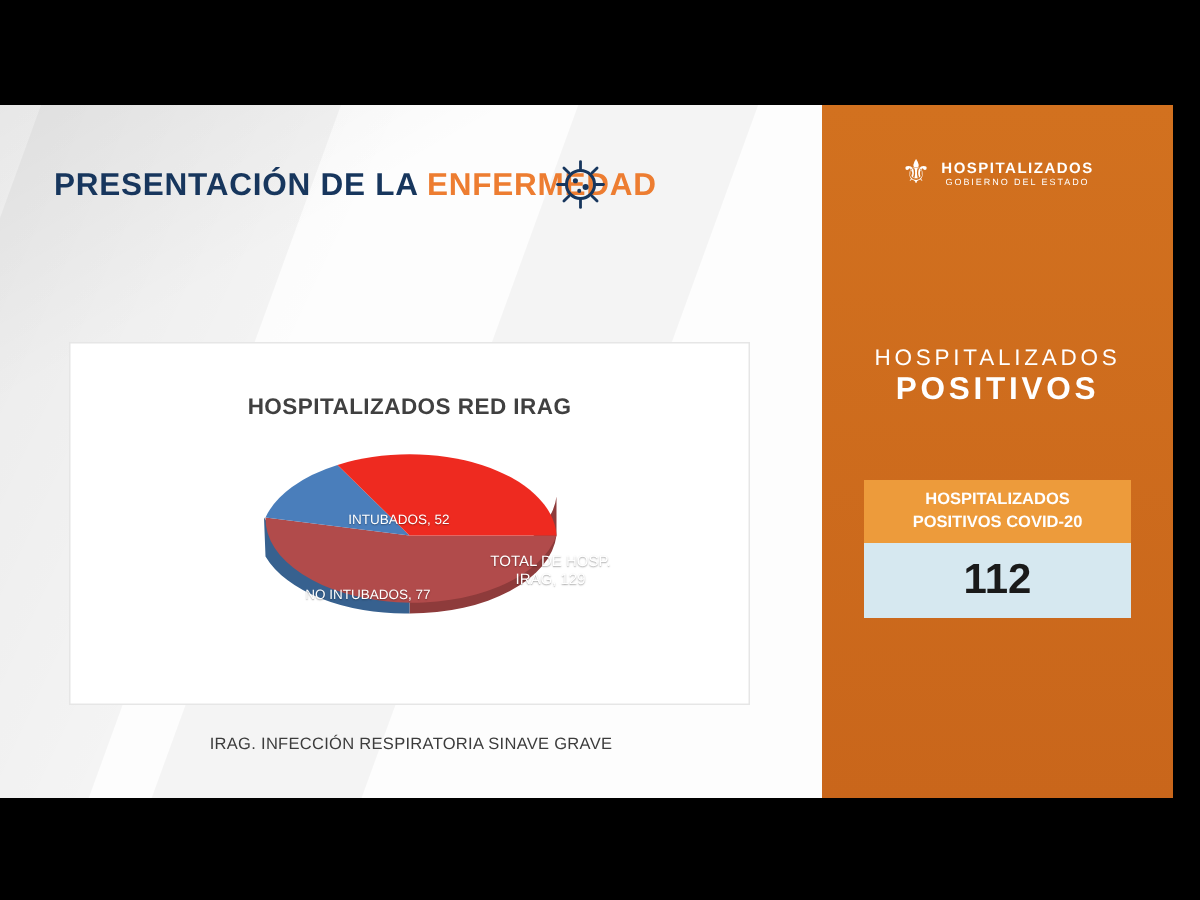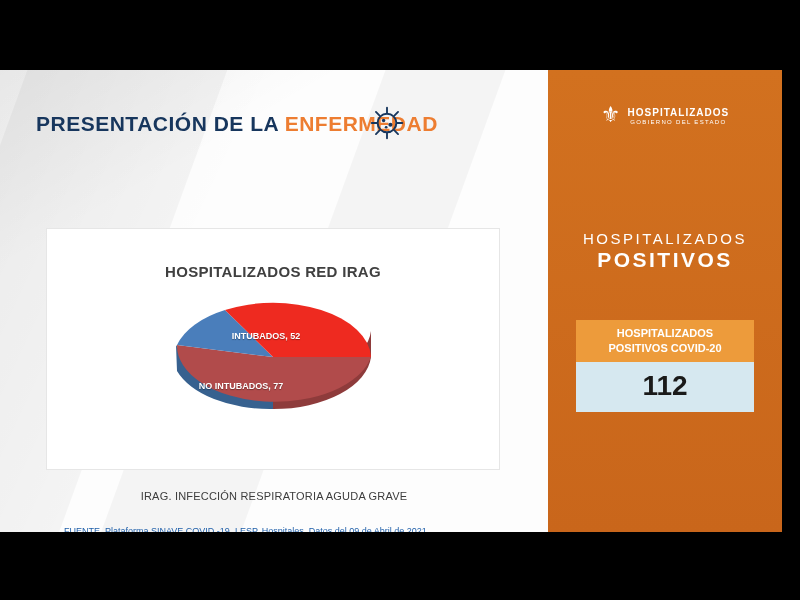--- a/index.html
+++ b/index.html
@@ -14,23 +14,23 @@
   .swoosh{position:absolute;background:rgba(0,0,0,0.035);transform:skewX(-20deg);}
   
   #leftpane{position:absolute;left:0;top:0;width:548px;height:462px;}
   #title{position:absolute;left:36px;top:42px;font-size:21px;font-weight:bold;letter-spacing:.5px;color:#17365d;}
   #title .hl{color:#ed7d31;}
   #virus{position:absolute;left:370px;top:36px;width:34px;height:34px;}
   #chartbox{position:absolute;left:46px;top:158px;width:452px;height:240px;background:#ffffff;border:1px solid #e6e6e6;}
   #charttitle{position:absolute;left:0;right:0;top:14px;text-align:center;font-size:15px;font-weight:bold;color:#404040;letter-spacing:.3px;margin-top:20px;}
   #pieWrap{position:absolute;left:0;top:42px;width:452px;height:190px;}
   #pieWrap svg{display:block;margin:0 auto;}
-  .pielabel{position:absolute;font-size:9px;font-weight:bold;color:#ffffff;text-align:center;line-height:11px;text-shadow:0 1px 1px rgba(0,0,0,.35);}
+  .pielabel{position:absolute;font-size:9px;font-weight:normal;color:#ffffff;text-align:center;line-height:11px;text-shadow:0 1px 1px rgba(0,0,0,.35);margin-top:10px;}
   #lblIntubados{left:180px;top:60px;width:78px;}
-  #lblNoIntubados{left:148px;top:110px;width:92px;}
+  #lblNoIntubados{left:148px;top:110px;width:92px;text-align:right;}
   #lblTotal{left:272px;top:88px;width:96px;font-size:10px;line-height:12px;}
   #note{position:absolute;left:0;width:548px;top:420px;text-align:center;font-size:11px;color:#3c3c3c;letter-spacing:.2px;}
   #source{position:absolute;left:64px;top:456px;font-size:9px;color:#1f5fa9;}
   
   #rightpane{position:absolute;left:548px;top:0;width:234px;height:462px;background:#d2691e;
      background:linear-gradient(180deg,#d2711f 0%,#c9661b 100%);}
   #crest{position:absolute;left:0;right:0;top:34px;text-align:center;color:#fff;}
   #crestglyph{font-size:22px;line-height:22px;}
   #crestname{font-size:10px;font-weight:bold;letter-spacing:1px;margin-top:2px;}
   #crestsub{font-size:6px;letter-spacing:1.3px;margin-top:1px;}
@@ -82,25 +82,25 @@
 
             <path d="M130 112 L130 138 A98 56 0 0 0 228 86 L228 60 A98 56 0 0 1 130 112 Z" fill="#8e3b3b"></path>
             <path d="M130 112 L130 138 A98 56 0 0 1 34 100 L33 74 A98 56 0 0 0 130 112 Z" fill="#37618f"></path>
 
             <path d="M130 86 L228 86 A98 56 0 0 1 34 74 Z" fill="#b14b4b"></path>
             <path d="M130 86 L34 74 A98 56 0 0 1 82 39 Z" fill="#4a7ebb"></path>
             <path d="M130 86 L82 39 A98 56 0 0 1 228 86 Z" fill="#ee2a20"></path>
           </svg>
           <div class="pielabel" id="lblIntubados">INTUBADOS, 52</div>
           <div class="pielabel" id="lblNoIntubados">NO INTUBADOS, 77</div>
+          <div class="pielabel" id="lblTotal">TOTAL DE HOSP. IRAG, 129</div>
         </div>
       </div>
 
-      <div id="note">IRAG. INFECCIÓN RESPIRATORIA AGUDA GRAVE</div>
-      <div id="source">FUENTE. Plataforma SINAVE COVID -19, LESP, Hospitales. Datos del 09 de Abril de 2021</div>
+      <div id="note">IRAG. INFECCIÓN RESPIRATORIA SINAVE GRAVE</div>
     </div>
 
     <div id="rightpane">
       <div id="crest">
         <div id="crestrow">
           <div id="crestglyph">⚜</div>
           <div>
             <div id="crestname">HOSPITALIZADOS</div>
             <div id="crestsub">GOBIERNO DEL ESTADO</div>
           </div>

